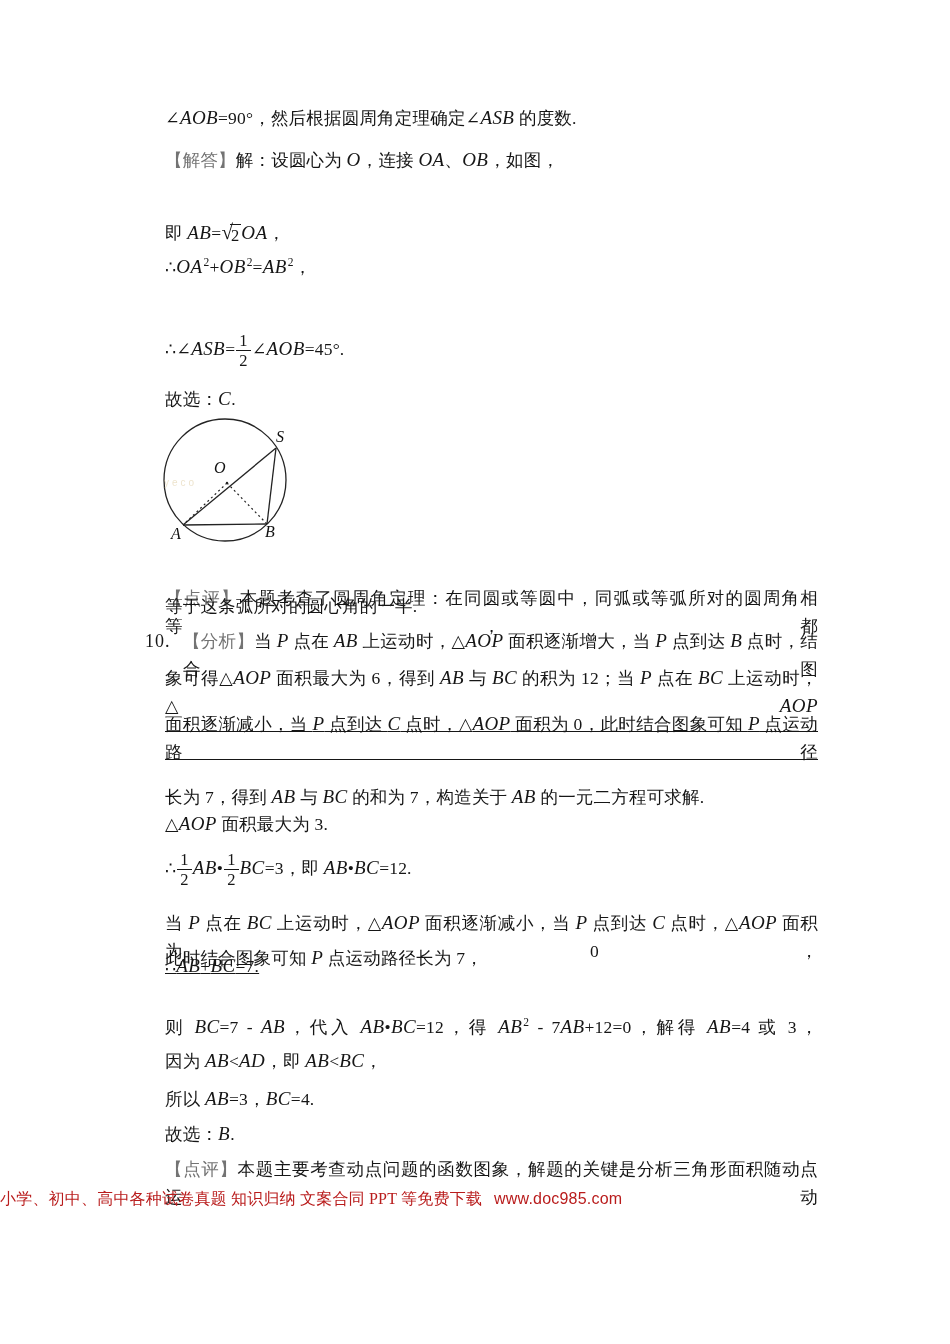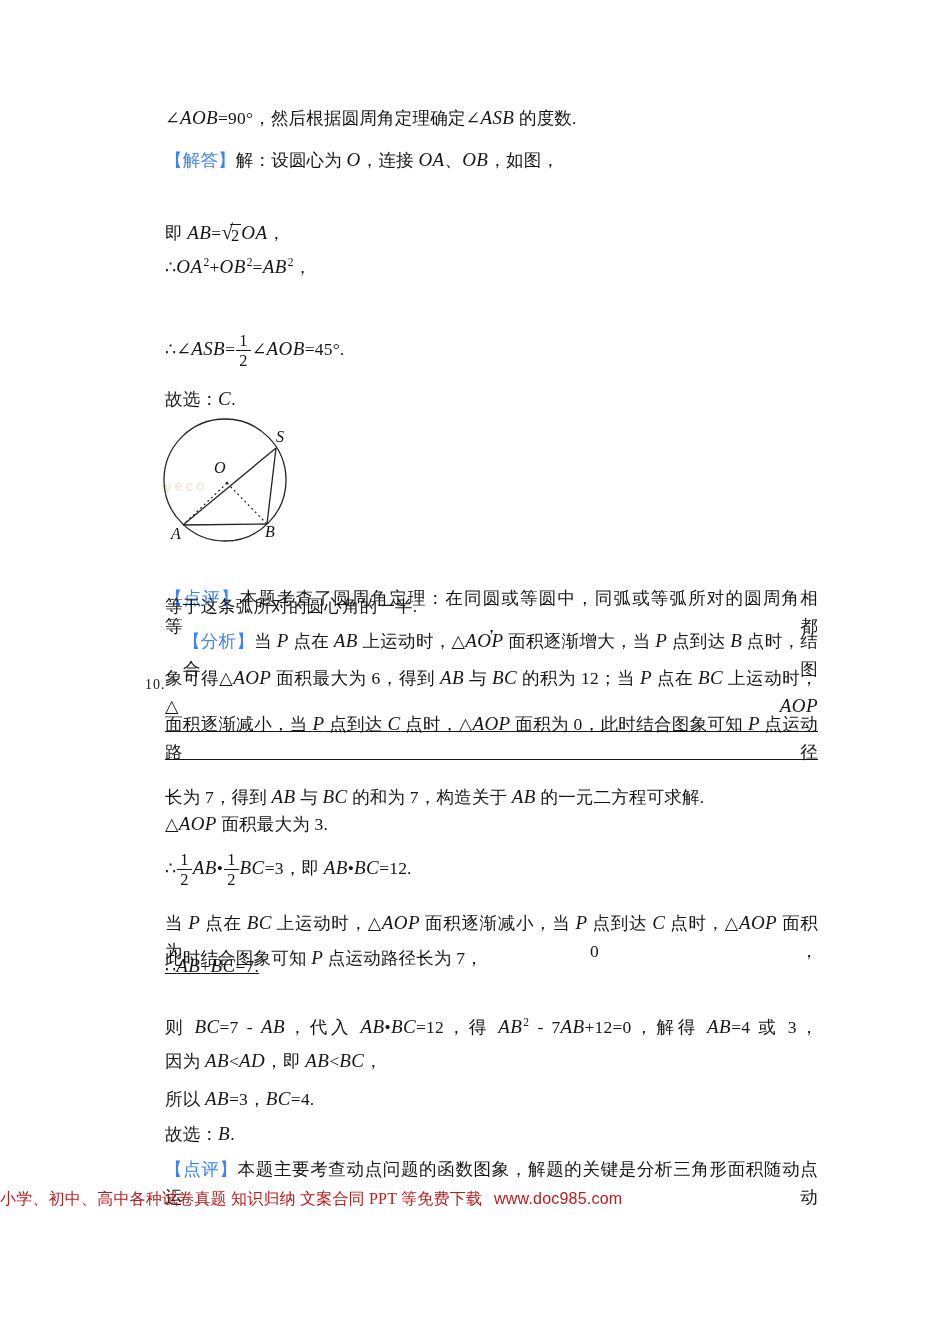--- a/index.html
+++ b/index.html
@@ -10,43 +10,43 @@
   }
   .page{position:absolute;inset:0;background:#fff;overflow:hidden;}
   .doc{position:absolute;left:165px;top:0;width:653px;height:1344px;}
   .line{
     position:absolute;left:0;width:100%;height:28px;line-height:28px;
     font-size:17.5px;white-space:nowrap;letter-spacing:.2px;
   }
   .line.just{white-space:normal;text-align:justify;text-align-last:justify;}
   .line.tall{height:46px;line-height:46px;}
   .line.num{left:18px;width:635px;}
-  .qnum{position:absolute;left:-38px;top:0;font-size:14px;letter-spacing:1px;margin-top:44px;}
+  .qnum{position:absolute;left:-38px;top:0;font-size:18px;letter-spacing:1px;}
   .cn{font-family:"Liberation Serif","DejaVu Serif",serif;}
   .mi{font-style:italic;font-size:19px;font-family:"Liberation Serif","DejaVu Serif",serif;letter-spacing:.4px;}
-  .tag{color:#3b82f6;}
+  .tag{color:#737373;}
   .sup{font-size:11.5px;vertical-align:7px;line-height:0;margin-left:1px;}
   .frac{
     display:inline-flex;flex-direction:column;align-items:center;
     vertical-align:middle;line-height:1.08;font-size:16.5px;margin:0 1px;
   }
   .frac .fn{border-bottom:1.3px solid #161616;padding:0 3px 1px;}
   .frac .fd{padding-top:1px;}
   .sqrt{white-space:nowrap;display:inline;}
   .sq-sym{font-size:21px;letter-spacing:0;}
   .sq-val{
     display:inline-block;border-top:1.6px solid #161616;font-size:16.5px;
     line-height:1.25;padding:1px 2px 0 1px;margin-left:-3px;vertical-align:-2px;
   }
   .figure{position:absolute;left:-5px;top:411px;width:140px;height:138px;}
   .figure svg{display:block;}
   .fig-label{font-style:italic;font-size:16px;fill:#111;font-family:"Liberation Serif",serif;}
   .watermark{
     position:absolute;left:4px;top:66px;color:rgba(208,182,120,.38);
-    font-size:15px;letter-spacing:3px;font-family:"Liberation Sans",sans-serif;
+    font-size:10px;letter-spacing:3px;font-family:"Liberation Sans",sans-serif;
   }
   .footer{
     position:absolute;left:0;top:1189px;width:100%;text-align:left;
     font-size:16px;color:#b91c1c;letter-spacing:.2px;
   }
   .footer .url{
     font-family:"Liberation Sans","DejaVu Sans",sans-serif;
     font-size:16px;margin-left:12px;font-weight:500;
   }
 </style>

